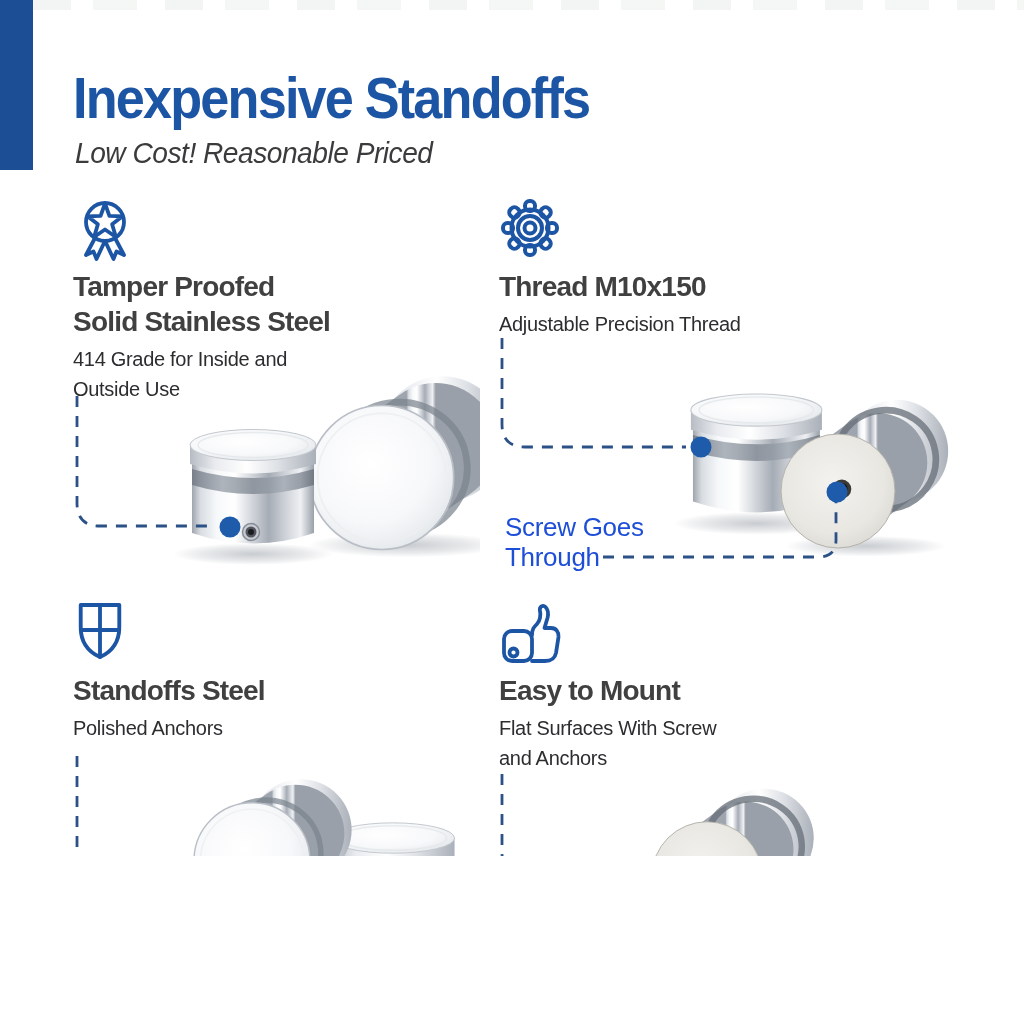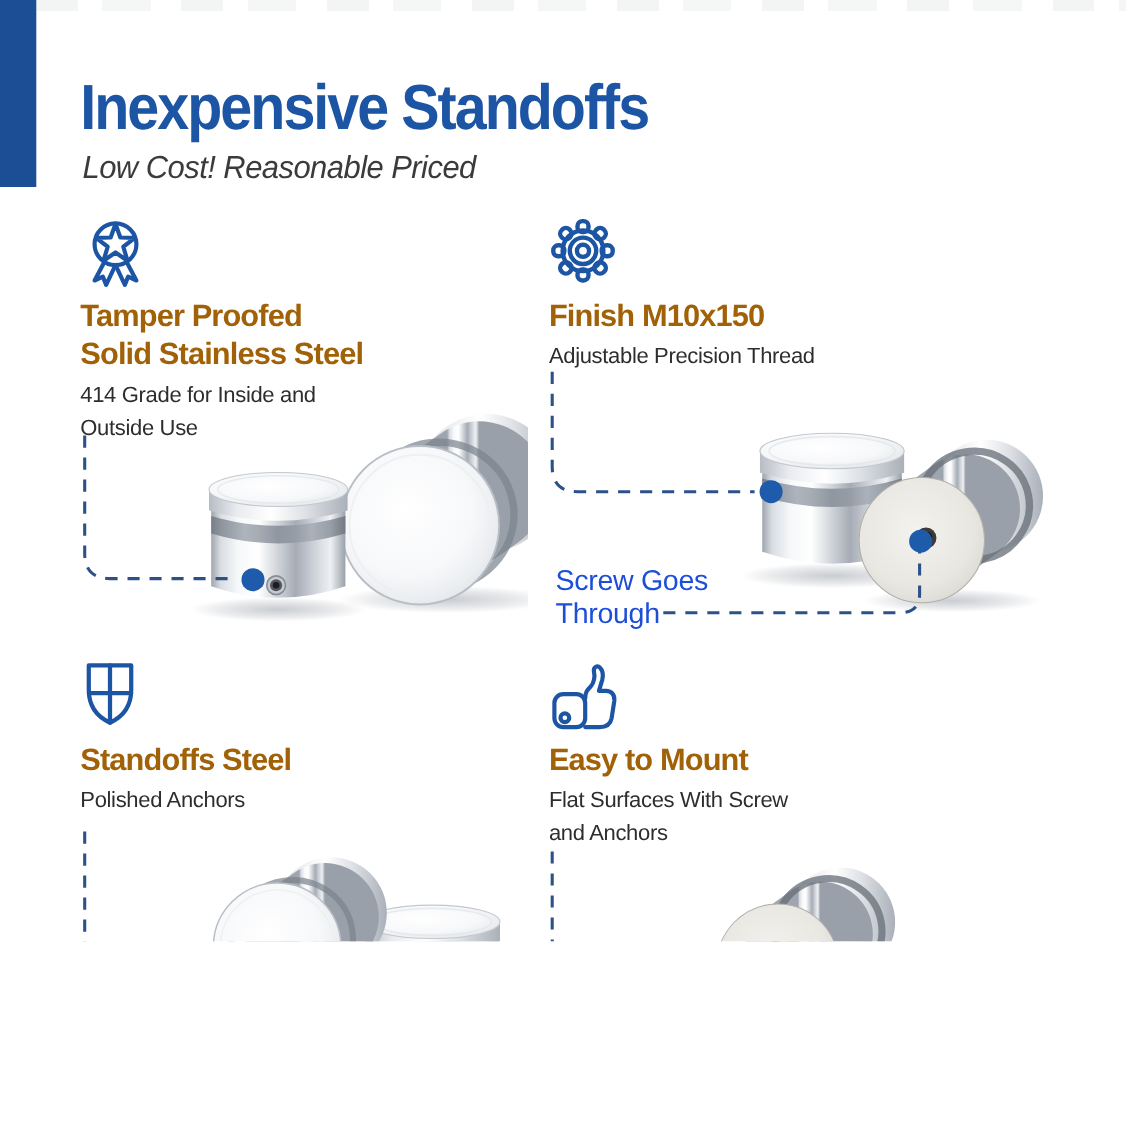--- a/index.html
+++ b/index.html
@@ -8,21 +8,21 @@
   #top-artifact{position:absolute;left:33px;top:0;right:0;height:10px;opacity:.45;
     background:repeating-linear-gradient(90deg,#e3e9e6 0 38px,#ffffff 38px 60px,#e8ede9 60px 104px,#ffffff 104px 132px);}
   #left-bar{position:absolute;left:0;top:0;width:33px;height:170px;background:#1c4e96;}
   #header{position:absolute;left:73px;top:68px;}
   #page-title{margin:0;font-size:58px;font-weight:bold;color:#1d55a5;letter-spacing:-2px;
     line-height:1.05;transform:scaleX(.9);transform-origin:left top;white-space:nowrap;}
   #page-subtitle{margin:8px 0 0 2px;font-size:29px;font-style:italic;color:#3b3b3d;
     letter-spacing:-.5px;transform:scaleX(.97);transform-origin:left top;white-space:nowrap;}
   .feature{position:absolute;width:440px;}
   .feature .icon{height:66px;margin-bottom:6px;}
-  .f-heading{color:#a16207;font-size:28px;font-weight:bold;line-height:35px;letter-spacing:-.8px;}
+  .f-heading{color:#404040;font-size:28px;font-weight:bold;line-height:35px;letter-spacing:-.8px;}
   .f-desc{color:#2d2d30;font-size:20px;line-height:30px;letter-spacing:-.3px;margin-top:5px;}
   #feat-tamper{left:73px;top:197px;}
   #feat-thread{left:499px;top:197px;}
   #feat-steel{left:73px;top:601px;}
   #feat-mount{left:499px;top:601px;}
   .photo{position:absolute;}
   #photo-q1{left:60px;top:370px;}
   #photo-q2{left:600px;top:330px;}
   #photo-q3{left:60px;top:755px;}
   #photo-q4{left:490px;top:755px;}
@@ -156,21 +156,21 @@
           <rect x="-5" y="-27" width="10" height="10" rx="4.5" transform="rotate(225)"></rect>
           <rect x="-5" y="-27" width="10" height="10" rx="4.5" transform="rotate(270)"></rect>
           <rect x="-5" y="-27" width="10" height="10" rx="4.5" transform="rotate(315)"></rect>
           <circle r="18.5"></circle>
           <circle r="12"></circle>
           <circle r="5.5"></circle>
         </g>
       </svg>
     </div>
     <div class="f-heading">
-      <div>Finish M10x150</div>
+      <div>Thread M10x150</div>
     </div>
     <div class="f-desc">
       <div>Adjustable Precision Thread</div>
     </div>
   </section>
 
   <section class="feature" id="feat-steel">
     <div class="icon">
       <svg viewBox="0 0 56 62" width="54" height="60" fill="none" stroke="#1d55a5" stroke-width="4" stroke-linejoin="round" stroke-linecap="round">
         <path d="M8,4 H48 V27 C48,44 39,53 28,58 C17,53 8,44 8,27 Z"></path>

